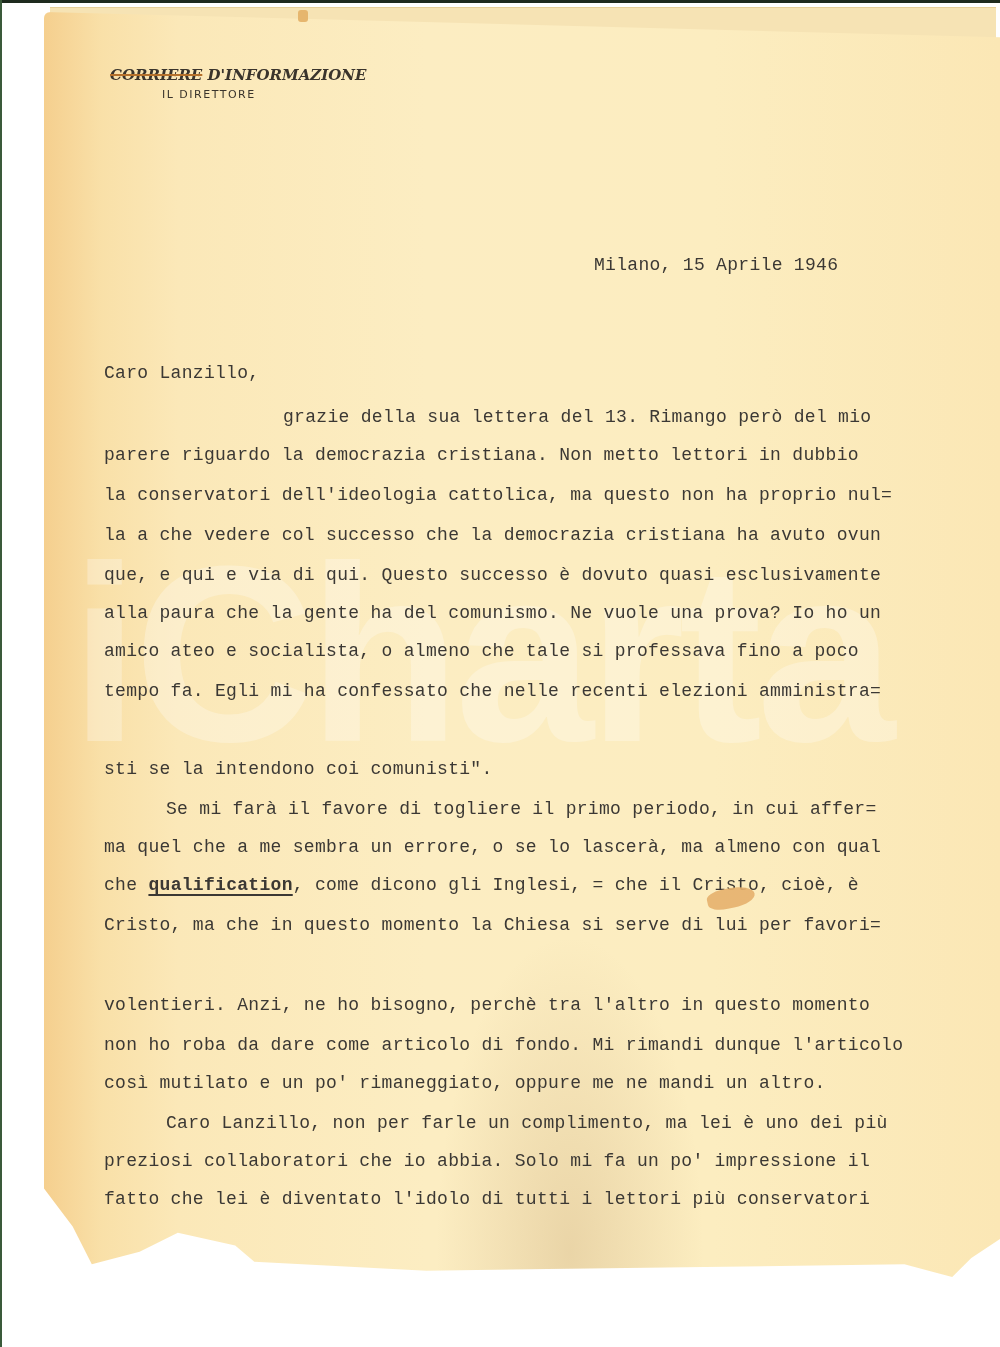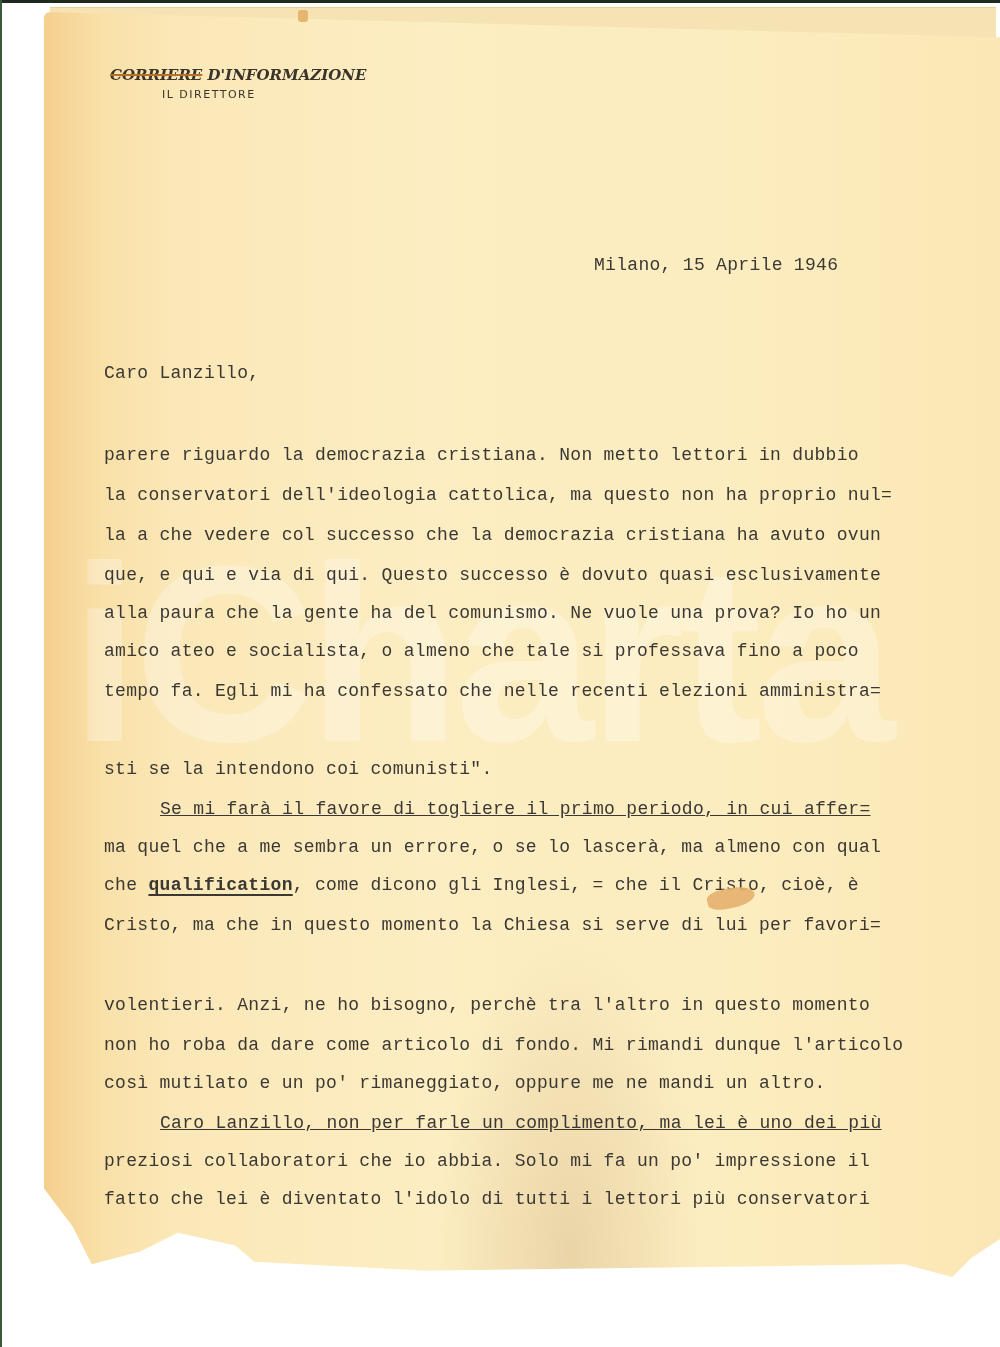--- a/index.html
+++ b/index.html
@@ -91,21 +91,21 @@
       font-size: 18px;
       color: #3b3834;
       white-space: pre;
       position: absolute;
       letter-spacing: 0.3px;
     }
     .date { left: 594px; top: 255px; }
     .salutation { left: 104px; top: 363px; }
     .line { left: 104px; }
     .indent1 { left: 283px; }
-    .indent2 { left: 160px; text-decoration: underline; }
+    .indent2 { left: 166px; }
     .u { text-decoration: underline; text-decoration-thickness: 2px; text-underline-offset: 4px; font-weight: bold; }
     .stain {
       position: absolute;
       left: 707px; top: 888px;
       width: 48px; height: 20px;
       background: #e5b06d;
       border-radius: 40% 60% 55% 45%;
       transform: rotate(-12deg);
       opacity: 0.9;
     }
@@ -130,20 +130,21 @@
   <div class="watermark">iCharta</div>
 
   <div class="letterhead">
     <div class="paper-name"><span class="struck">CORRIERE</span><span> D'INFORMAZIONE</span></div>
     <div class="title">IL DIRETTORE</div>
   </div>
 
   <div class="typed date">Milano, 15 Aprile 1946</div>
   <div class="typed salutation">Caro Lanzillo,</div>
 
+  <div class="typed indent1" style="top:407px">grazie della sua lettera del 13. Rimango però del mio</div>
   <div class="typed line" style="top:445px">parere riguardo la democrazia cristiana. Non metto lettori in dubbio</div>
   <div class="typed line" style="top:485px">la conservatori dell'ideologia cattolica, ma questo non ha proprio nul=</div>
   <div class="typed line" style="top:525px">la a che vedere col successo che la democrazia cristiana ha avuto ovun</div>
   <div class="typed line" style="top:565px">que, e qui e via di qui. Questo successo è dovuto quasi esclusivamente</div>
   <div class="typed line" style="top:603px">alla paura che la gente ha del comunismo. Ne vuole una prova? Io ho un</div>
   <div class="typed line" style="top:641px">amico ateo e socialista, o almeno che tale si professava fino a poco</div>
   <div class="typed line" style="top:681px">tempo fa. Egli mi ha confessato che nelle recenti elezioni amministra=</div>
   <div class="typed line" style="top:759px">sti se la intendono coi comunisti".</div>
 
   <div class="typed indent2" style="top:799px">Se mi farà il favore di togliere il primo periodo, in cui affer=</div>

